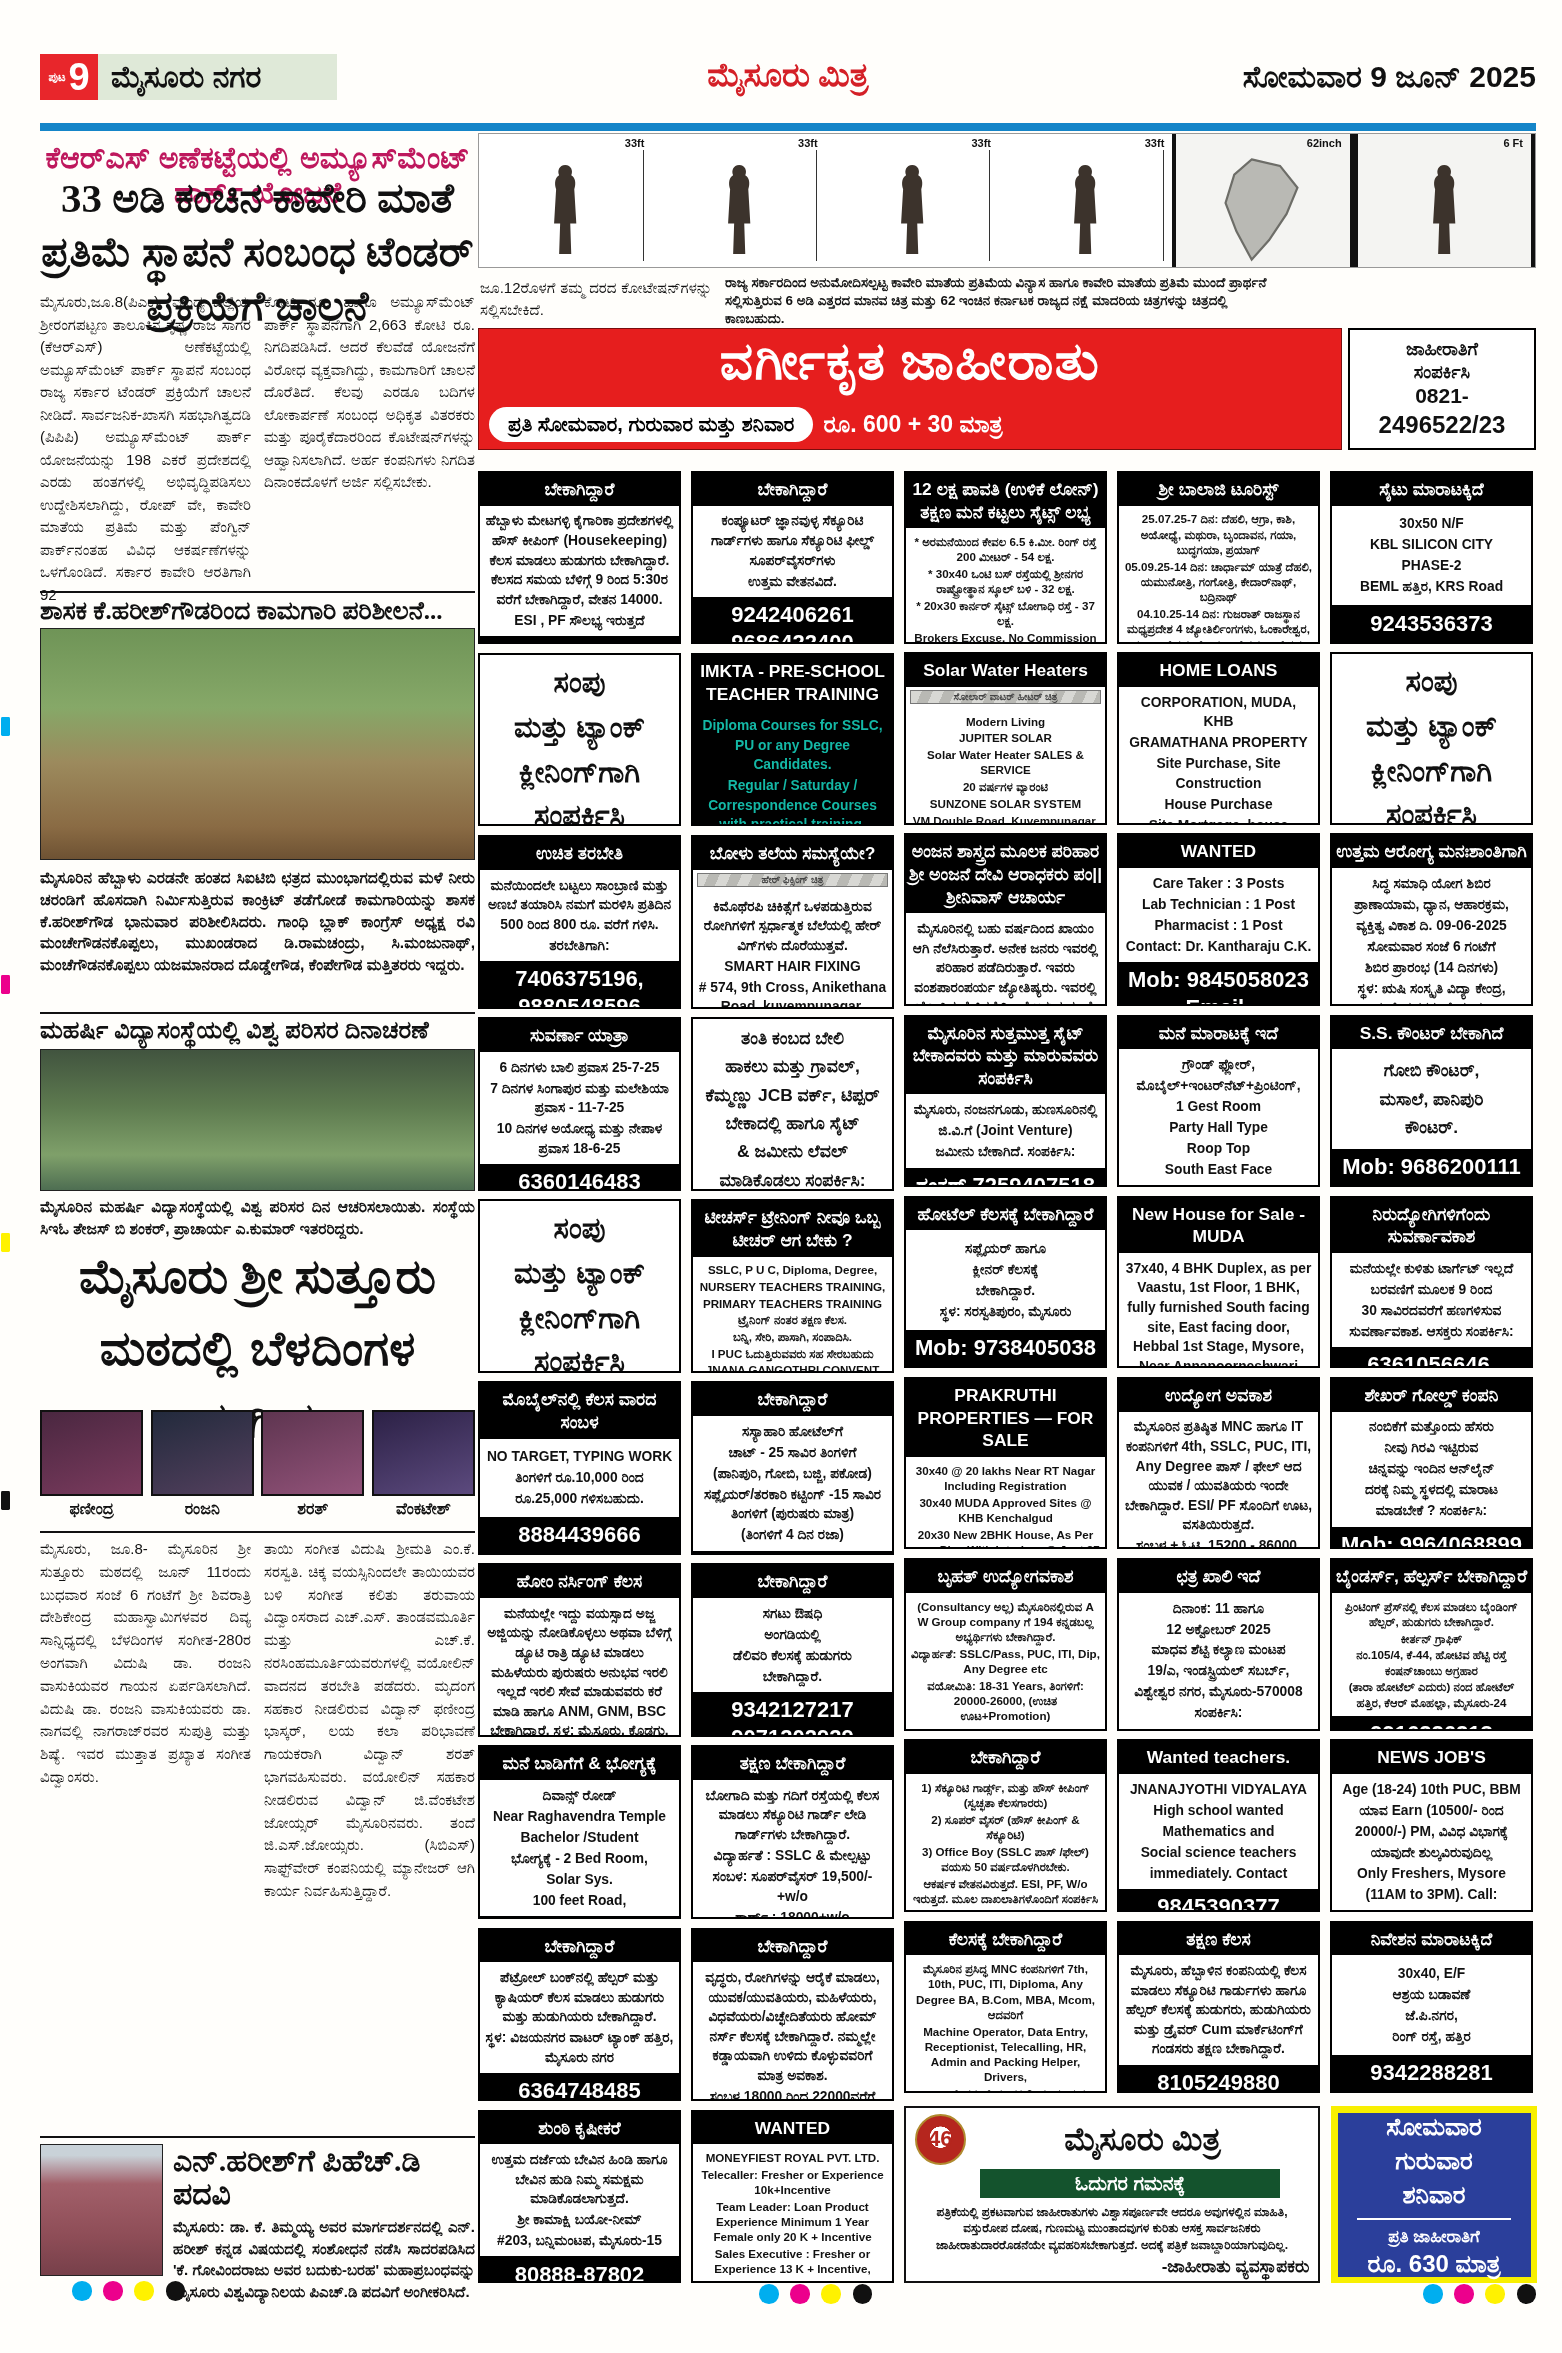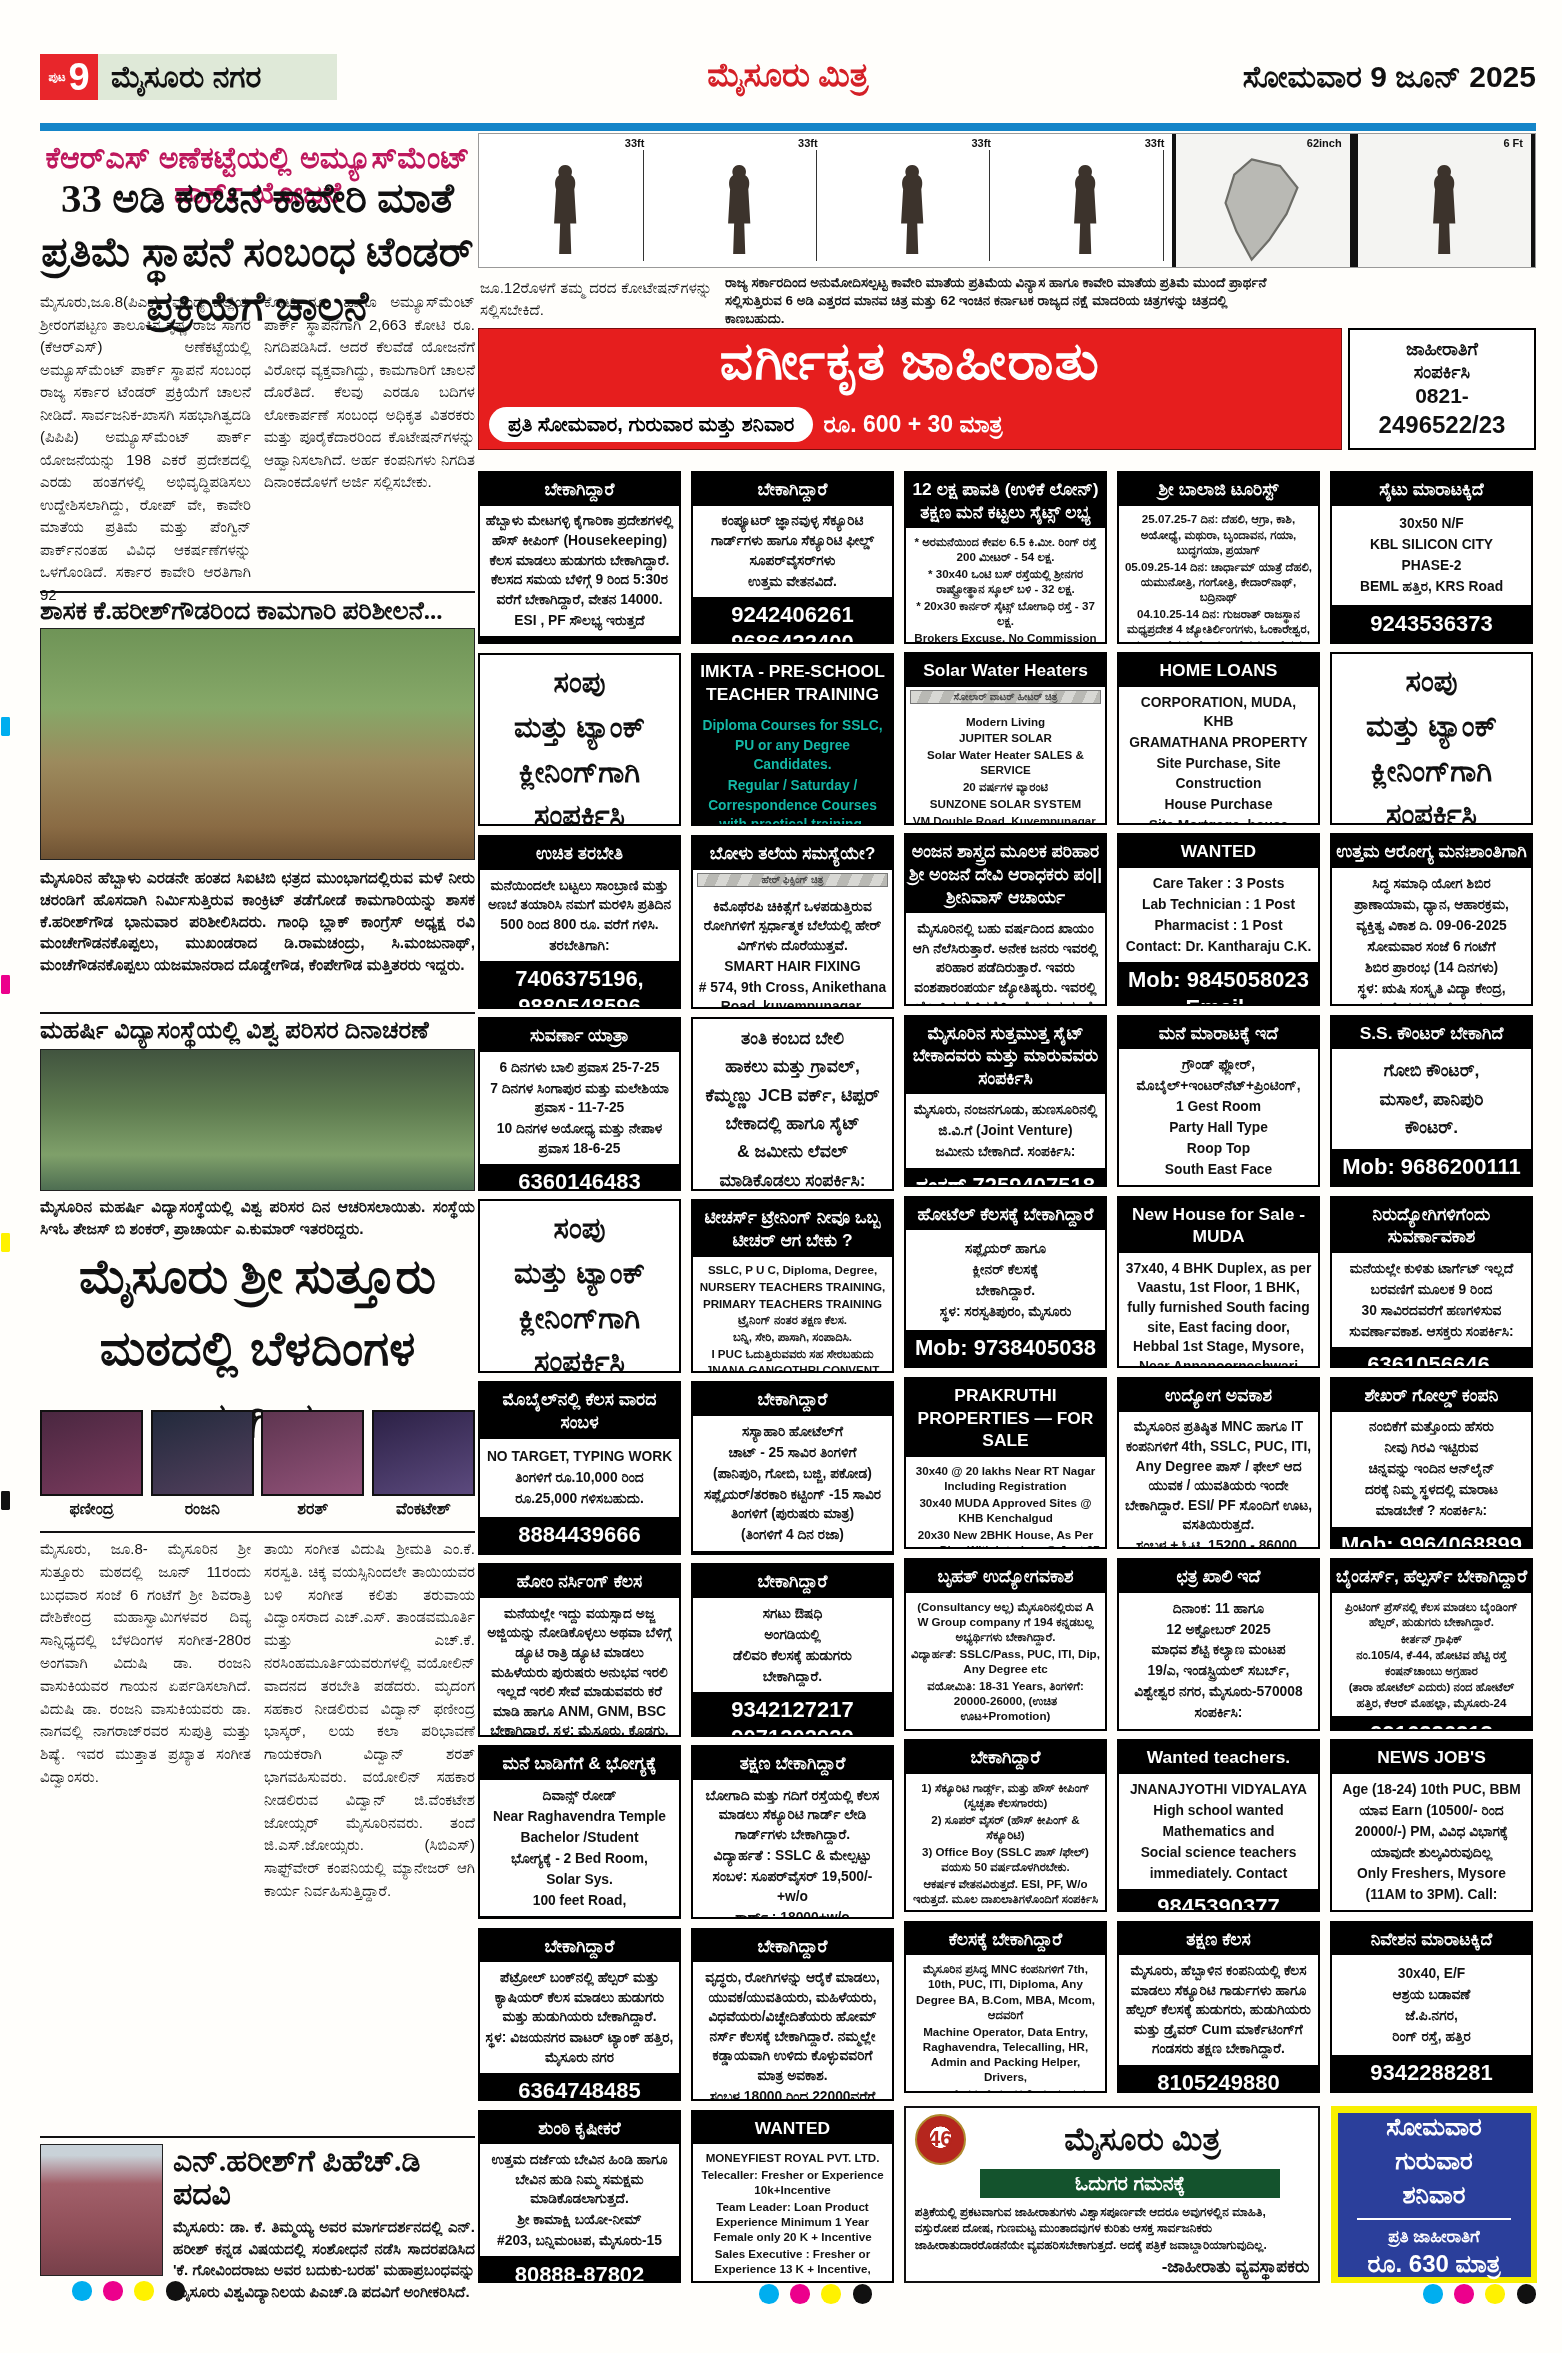--- a/index.html
+++ b/index.html
@@ -95,21 +95,21 @@
           display:flex;align-items:center;justify-content:center;text-align:center;}
 
   
   .notice{position:absolute;left:904px;top:2106px;width:416px;height:177px;border:2.2px solid #111;background:#fff;padding:5.8px 8.7px;}
   .notice .nrow{display:flex;align-items:center;gap:10px;}
   .badge46{width:51px;height:51px;border-radius:50%;background:radial-gradient(circle at 50% 45%,#fff 0 30%,#b5261e 31%);
            border:2.9px double #b08a2e;color:#b5261e;display:flex;align-items:center;justify-content:center;
            font-size:22px;font-weight:800;}
   .notice .brand{flex:1;text-align:center;font-size:32px;font-weight:800;font-family:"Liberation Serif",serif;}
   .notice .nbar{background:#14532d;color:#fff;text-align:center;font-size:19.6px;font-weight:800;padding:2.9px 0;margin:4.3px 29px 5.8px 65px;}
-  .notice .nbody{font-size:12px;line-height:1.4;text-align:left;font-weight:600;}
+  .notice .nbody{font-size:12px;line-height:1.4;text-align:center;font-weight:600;}
   .notice .nsign{text-align:right;font-size:17px;font-weight:800;margin-top:2.9px;}
   .promo{position:absolute;left:1331px;top:2106px;width:206px;height:177px;background:#f8ef00;padding:6.5px;}
   .promo .inner{background:#2b3f9b;height:100%;color:#fff;display:flex;flex-direction:column;align-items:center;justify-content:center;gap:1.4px;}
   .promo .d1{font-size:24px;font-weight:800;line-height:1.35;}
   .promo hr{width:80%;border:1.4px solid #fff;margin:5.8px 0;}
   .promo .d2{font-size:16.7px;font-weight:700;}
   .promo .d3{font-size:24px;font-weight:800;margin-top:1.4px;}
 
   
   .reg{position:absolute;display:flex;gap:11.6px;}
@@ -513,21 +513,21 @@
             <div data-interactable="false">2) ಸೂಪರ್ ವೈಸರ್ (ಹೌಸ್ ಕೀಪಿಂಗ್ &amp; ಸೆಕ್ಯೂರಿಟಿ)</div>
             <div data-interactable="false">3) Office Boy (SSLC ಪಾಸ್ /ಫೇಲ್) ವಯಸು 50 ವರ್ಷದೊಳಗಿರಬೇಕು.</div>
             <div data-interactable="false">ಆಕರ್ಷಕ ವೇತನವಿರುತ್ತದೆ. ESI, PF, W/o ಇರುತ್ತದೆ. ಮೂಲ ದಾಖಲಾತಿಗಳೊಂದಿಗೆ ಸಂಪರ್ಕಿಸಿ</div>
             <div data-interactable="false">ಕರ್ನಾಟಕ ಸೆಕ್ಯೂರಿಟಿ ಏಜೆನ್ಸಿ ನಂ.513, ದಳವಾಯಿ ಶಾಲೆ ಹತ್ತಿರ ಕೆ.ಆರ್.ಮೊಹಲ್ಲಾ, ಮೈಸೂರು</div>
           </div>
         </div>
         <div class="ad small" data-interactable="true">
           <div class="ad-h" data-interactable="false">ಕೆಲಸಕ್ಕೆ ಬೇಕಾಗಿದ್ದಾರೆ</div>
           <div class="ad-b" data-interactable="false">
             <div data-interactable="false">ಮೈಸೂರಿನ ಪ್ರಸಿದ್ಧ MNC ಕಂಪನಿಗಳಿಗೆ 7th, 10th, PUC, ITI, Diploma, Any Degree BA, B.Com, MBA, Mcom, ಆದವರಿಗೆ</div>
-            <div data-interactable="false">Machine Operator, Data Entry, Raghavendra, Telecalling, HR, Admin and Packing Helper, Drivers,</div>
+            <div data-interactable="false">Machine Operator, Data Entry, Receptionist, Telecalling, HR, Admin and Packing Helper, Drivers,</div>
             <div data-interactable="false">ಇತ್ಯಾದಿ ಕೆಲಸಗಳಿಗೆ ಯುವಕ &amp; ಯುವತಿಯರು ಬೇಕಾಗಿದ್ದಾರೆ (ESI+PF+OT)</div>
           </div>
         </div>
       </div>
       <div class="ad-col short" data-interactable="false">
         <div class="ad small" data-interactable="true">
           <div class="ad-h" data-interactable="false">ಶ್ರೀ ಬಾಲಾಜಿ ಟೂರಿಸ್ಟ್</div>
           <div class="ad-b" data-interactable="false">
             <div data-interactable="false">25.07.25-7 ದಿನ: ದೆಹಲಿ, ಆಗ್ರಾ, ಕಾಶಿ, ಅಯೋಧ್ಯೆ, ಮಥುರಾ, ಬೃಂದಾವನ, ಗಯಾ, ಬುದ್ಧಗಯಾ, ಪ್ರಯಾಗ್</div>
             <div data-interactable="false">05.09.25-14 ದಿನ: ಚಾರ್ಧಾಮ್ ಯಾತ್ರೆ ದೆಹಲಿ, ಯಮುನೋತ್ರಿ, ಗಂಗೋತ್ರಿ, ಕೇದಾರ್‌ನಾಥ್, ಬದ್ರಿನಾಥ್</div>

